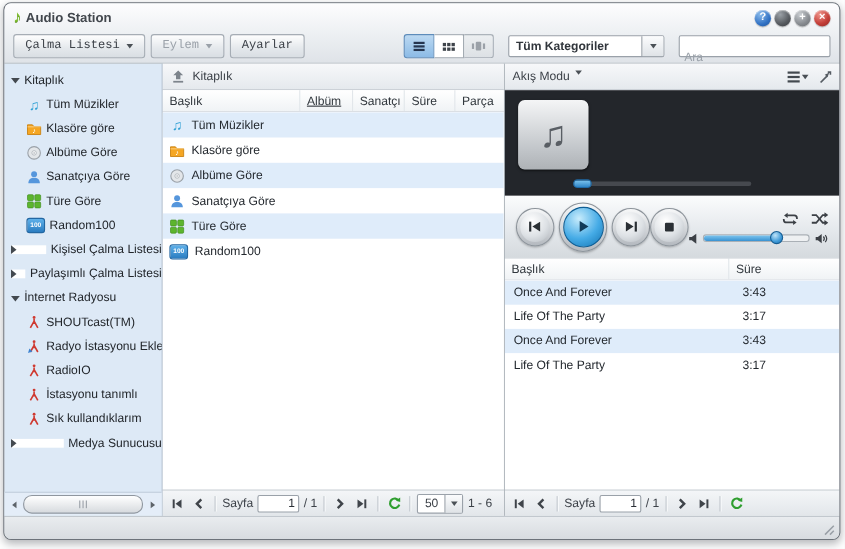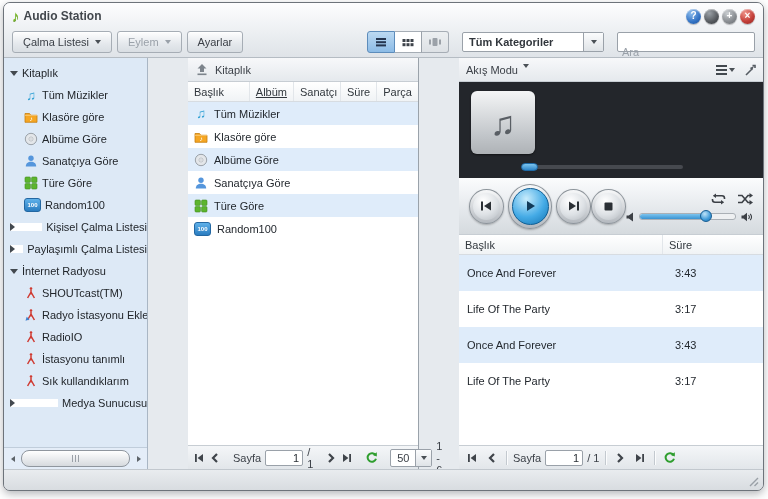--- a/index.html
+++ b/index.html
@@ -22,40 +22,40 @@
   .orbs{margin-left:auto;display:flex;gap:3px;}
   .orb{width:15px;height:15px;border-radius:50%;display:flex;align-items:center;justify-content:center;
        color:#fff;font-size:10px;font-weight:bold;line-height:1;cursor:pointer;box-shadow:inset 0 1px 1px rgba(255,255,255,.5),0 1px 1px rgba(0,0,0,.25);}
   .orb.help{background:radial-gradient(circle at 35% 28%,#8abbec,#3272c4 60%,#1d4f96);}
   .orb.min{background:radial-gradient(circle at 35% 28%,#9ba1a7,#55595e 60%,#36393d);}
   .orb.max{background:radial-gradient(circle at 35% 28%,#c9cdd1,#868a8f 60%,#676b6f);}
   .orb.close{background:radial-gradient(circle at 35% 28%,#f0958b,#c5403a 55%,#8e2420);}
   .toolbar{height:30px;display:flex;align-items:center;padding:0 8px;gap:5px;}
   .btn{height:20px;padding:0 10px;display:inline-flex;align-items:center;gap:6px;
        background:linear-gradient(#fefefe,#e4e8ec 60%,#d9dee3);border:1px solid #a6adb5;border-radius:3px;
-       color:#3c4148;font-size:11px;cursor:pointer;box-shadow:0 1px 0 rgba(255,255,255,.7) inset;}
+       color:#3c4148;font-size:11px;cursor:pointer;box-shadow:0 1px 0 rgba(255,255,255,.7) inset;font-family:Liberation Mono, monospace;}
   .btn.disabled{color:#9aa1a9;}
   .caret{width:0;height:0;border-left:3.5px solid transparent;border-right:3.5px solid transparent;border-top:4px solid #4a5056;}
   .btn.disabled .caret{border-top-color:#9aa1a9;}
   .viewgroup{margin-left:auto;display:flex;}
   .vbtn{width:26px;height:20px;border:1px solid #a6adb5;background:linear-gradient(#fbfcfd,#e2e6ea);
         display:flex;align-items:center;justify-content:center;cursor:pointer;}
   .vbtn:first-child{border-radius:3px 0 0 3px;}
   .vbtn:last-child{border-radius:0 3px 3px 0;border-left:none;}
   .vbtn.mid{border-left:none;}
   .vbtn.active{background:linear-gradient(#bcd9f2,#8cbbe6);border-color:#5d8cbb;}
   .vbtn.disabled{background:linear-gradient(#eceff1,#dde1e5);}
   .combo{height:18px;display:flex;align-items:center;border:1px solid #9aa1a9;border-radius:2px;background:#fff;margin-left:8px;cursor:pointer;}
   .combo .val{padding:0 6px;width:108px;font-weight:bold;color:#31363c;}
   .combo .cbtn{width:19px;height:18px;background:linear-gradient(#fbfcfd,#dfe3e7);border-left:1px solid #9aa1a9;display:flex;align-items:center;justify-content:center;}
   .search{height:18px;width:128px;border:1px solid #9aa1a9;border-radius:2px;background:#fff;display:flex;align-items:center;padding:0 4px;gap:12px;margin-left:8px;flex-direction:column;}
   .search input{border:none;outline:none;width:100%;font:11px "Liberation Sans","DejaVu Sans",sans-serif;color:#3c4148;background:transparent;}
   .search input::placeholder{color:#9aa1a9;}
   
-  .main{flex:1;display:flex;min-height:0;gap:40px;}
+  .main{flex:1;display:flex;min-height:0;}
   
   .sidebar{width:143px;background:#dde9f6;border-right:1px solid #a9b6c4;display:flex;flex-direction:column;}
   .tree{flex:1;padding-top:4px;overflow:hidden;}
   .si{height:22px;display:flex;align-items:center;gap:4px;padding-left:6px;cursor:pointer;white-space:nowrap;}
   .si.child{padding-left:20px;}
   .si .lbl{color:#22262b;}
   .tri{width:0;height:0;display:inline-block;}
   .tri.down{border-left:4px solid transparent;border-right:4px solid transparent;border-top:5px solid #43494f;}
   .tri.right{border-top:4px solid transparent;border-bottom:4px solid transparent;border-left:5px solid #43494f;}
   .icn{width:14px;height:14px;display:inline-flex;align-items:center;justify-content:center;flex:none;}
@@ -113,21 +113,21 @@
   .pbig.play{width:43px;height:43px;margin:0 4px;}
   .pbig.play .inner{width:37px;height:37px;background:radial-gradient(circle at 38% 28%,#c8ecfc,#45abe6 55%,#1273b2);border:1px solid #0f5e94;box-sizing:border-box;}
   .rightctl{margin-left:auto;display:flex;flex-direction:column;align-items:flex-end;gap:7px;padding-top:2px;}
   .loopicons{display:flex;gap:10px;align-items:center;}
   .volrow{display:flex;align-items:center;gap:5px;}
   .volslider{position:relative;width:95px;height:5px;border:1px solid #aab0b6;border-radius:3px;background:#eef0f2;cursor:pointer;}
   .volfill{position:absolute;left:0;top:0;height:100%;width:66px;border-radius:3px 0 0 3px;background:linear-gradient(#7cc4ee,#3a93d2);}
   .volhandle{position:absolute;left:60px;top:-4px;width:12px;height:12px;border-radius:50%;
              background:radial-gradient(circle at 38% 30%,#bfe3f8,#3f9ad8 60%,#1d6fae);border:1px solid #165d93;box-sizing:border-box;}
   .qrows{flex:1;overflow:hidden;background:#fff;}
-  .qrow{height:36px;display:flex;align-items:center;cursor:pointer;color:#23282e;}
+  .qrow{height:22px;display:flex;align-items:center;cursor:pointer;color:#23282e;}
   .qrow.alt{background:#dfecfa;}
   .qtitle{flex:1;padding-left:8px;}
   .qdur{width:88px;padding-left:6px;}
   .colhead .qtitlecol{flex:1;border-right:1px solid #e2e6ea;}
   .colhead .qdurcol{width:88px;border-right:none;}
   
   .bottomstrip{height:20px;background:linear-gradient(#e9eceF,#d8dce0);border-top:1px solid #c2c8ce;position:relative;flex:none;}
   .resize{position:absolute;right:4px;bottom:3px;cursor:nwse-resize;}
   svg{display:block;}
 </style>

